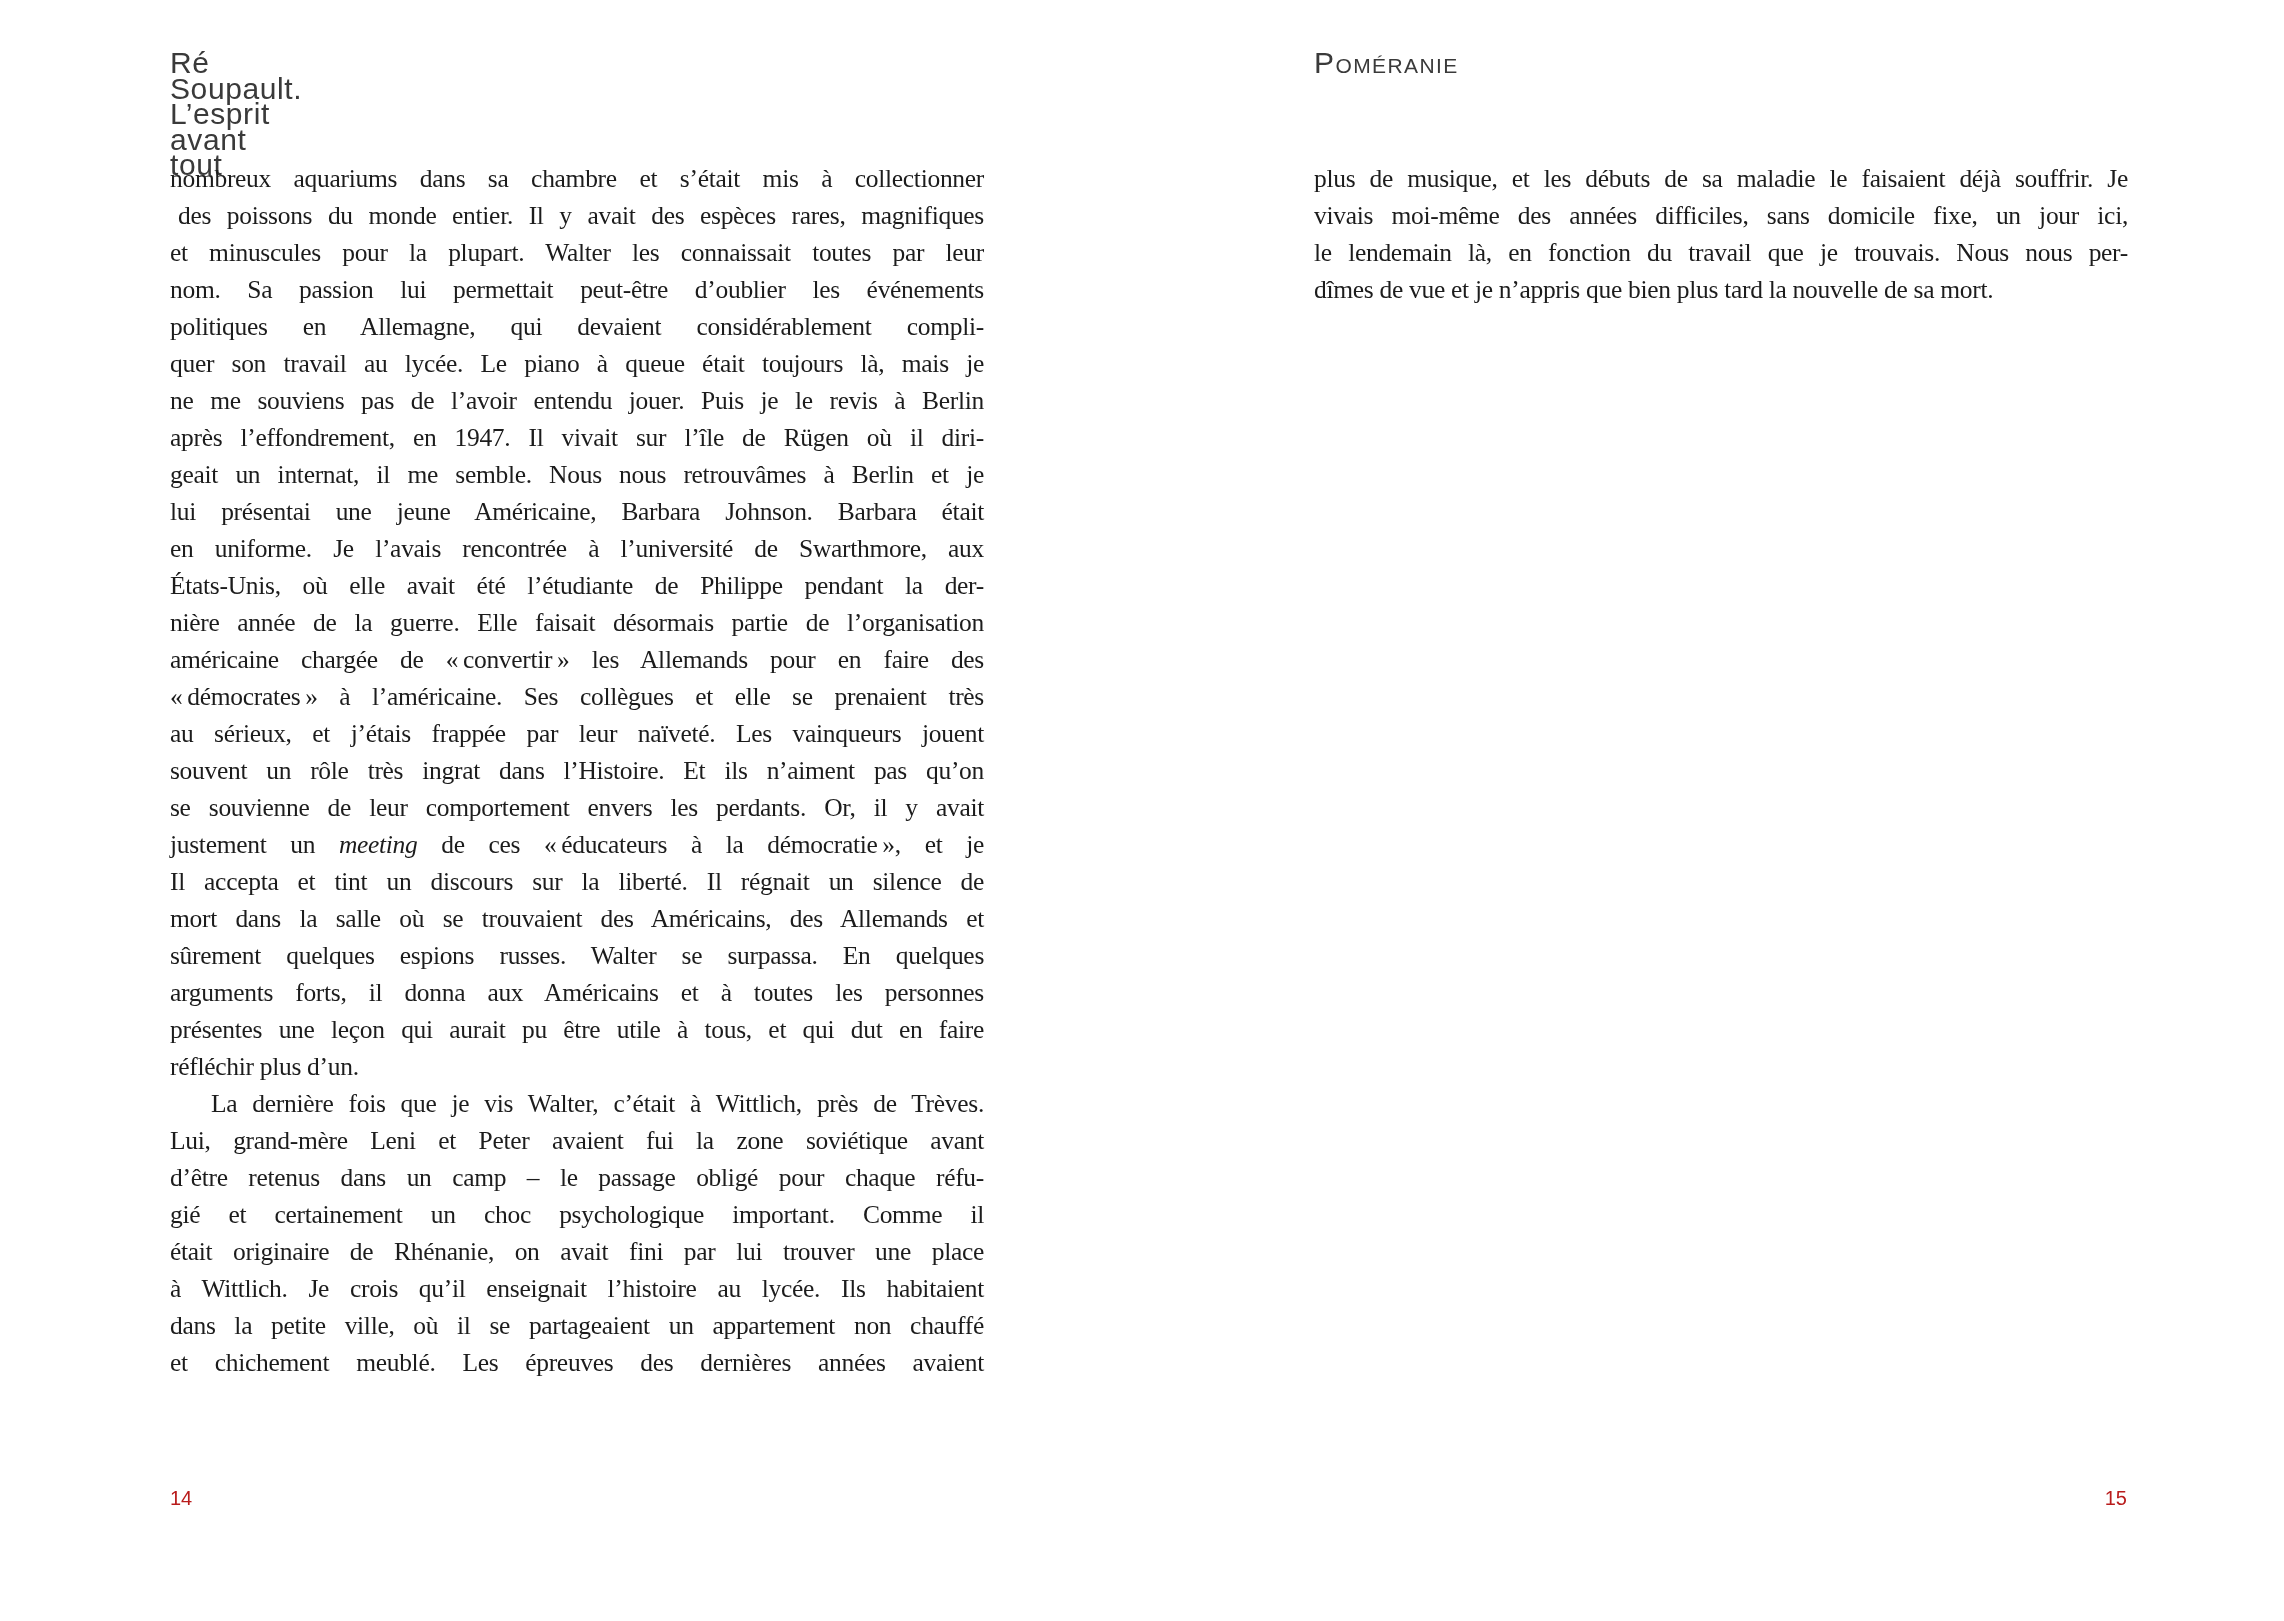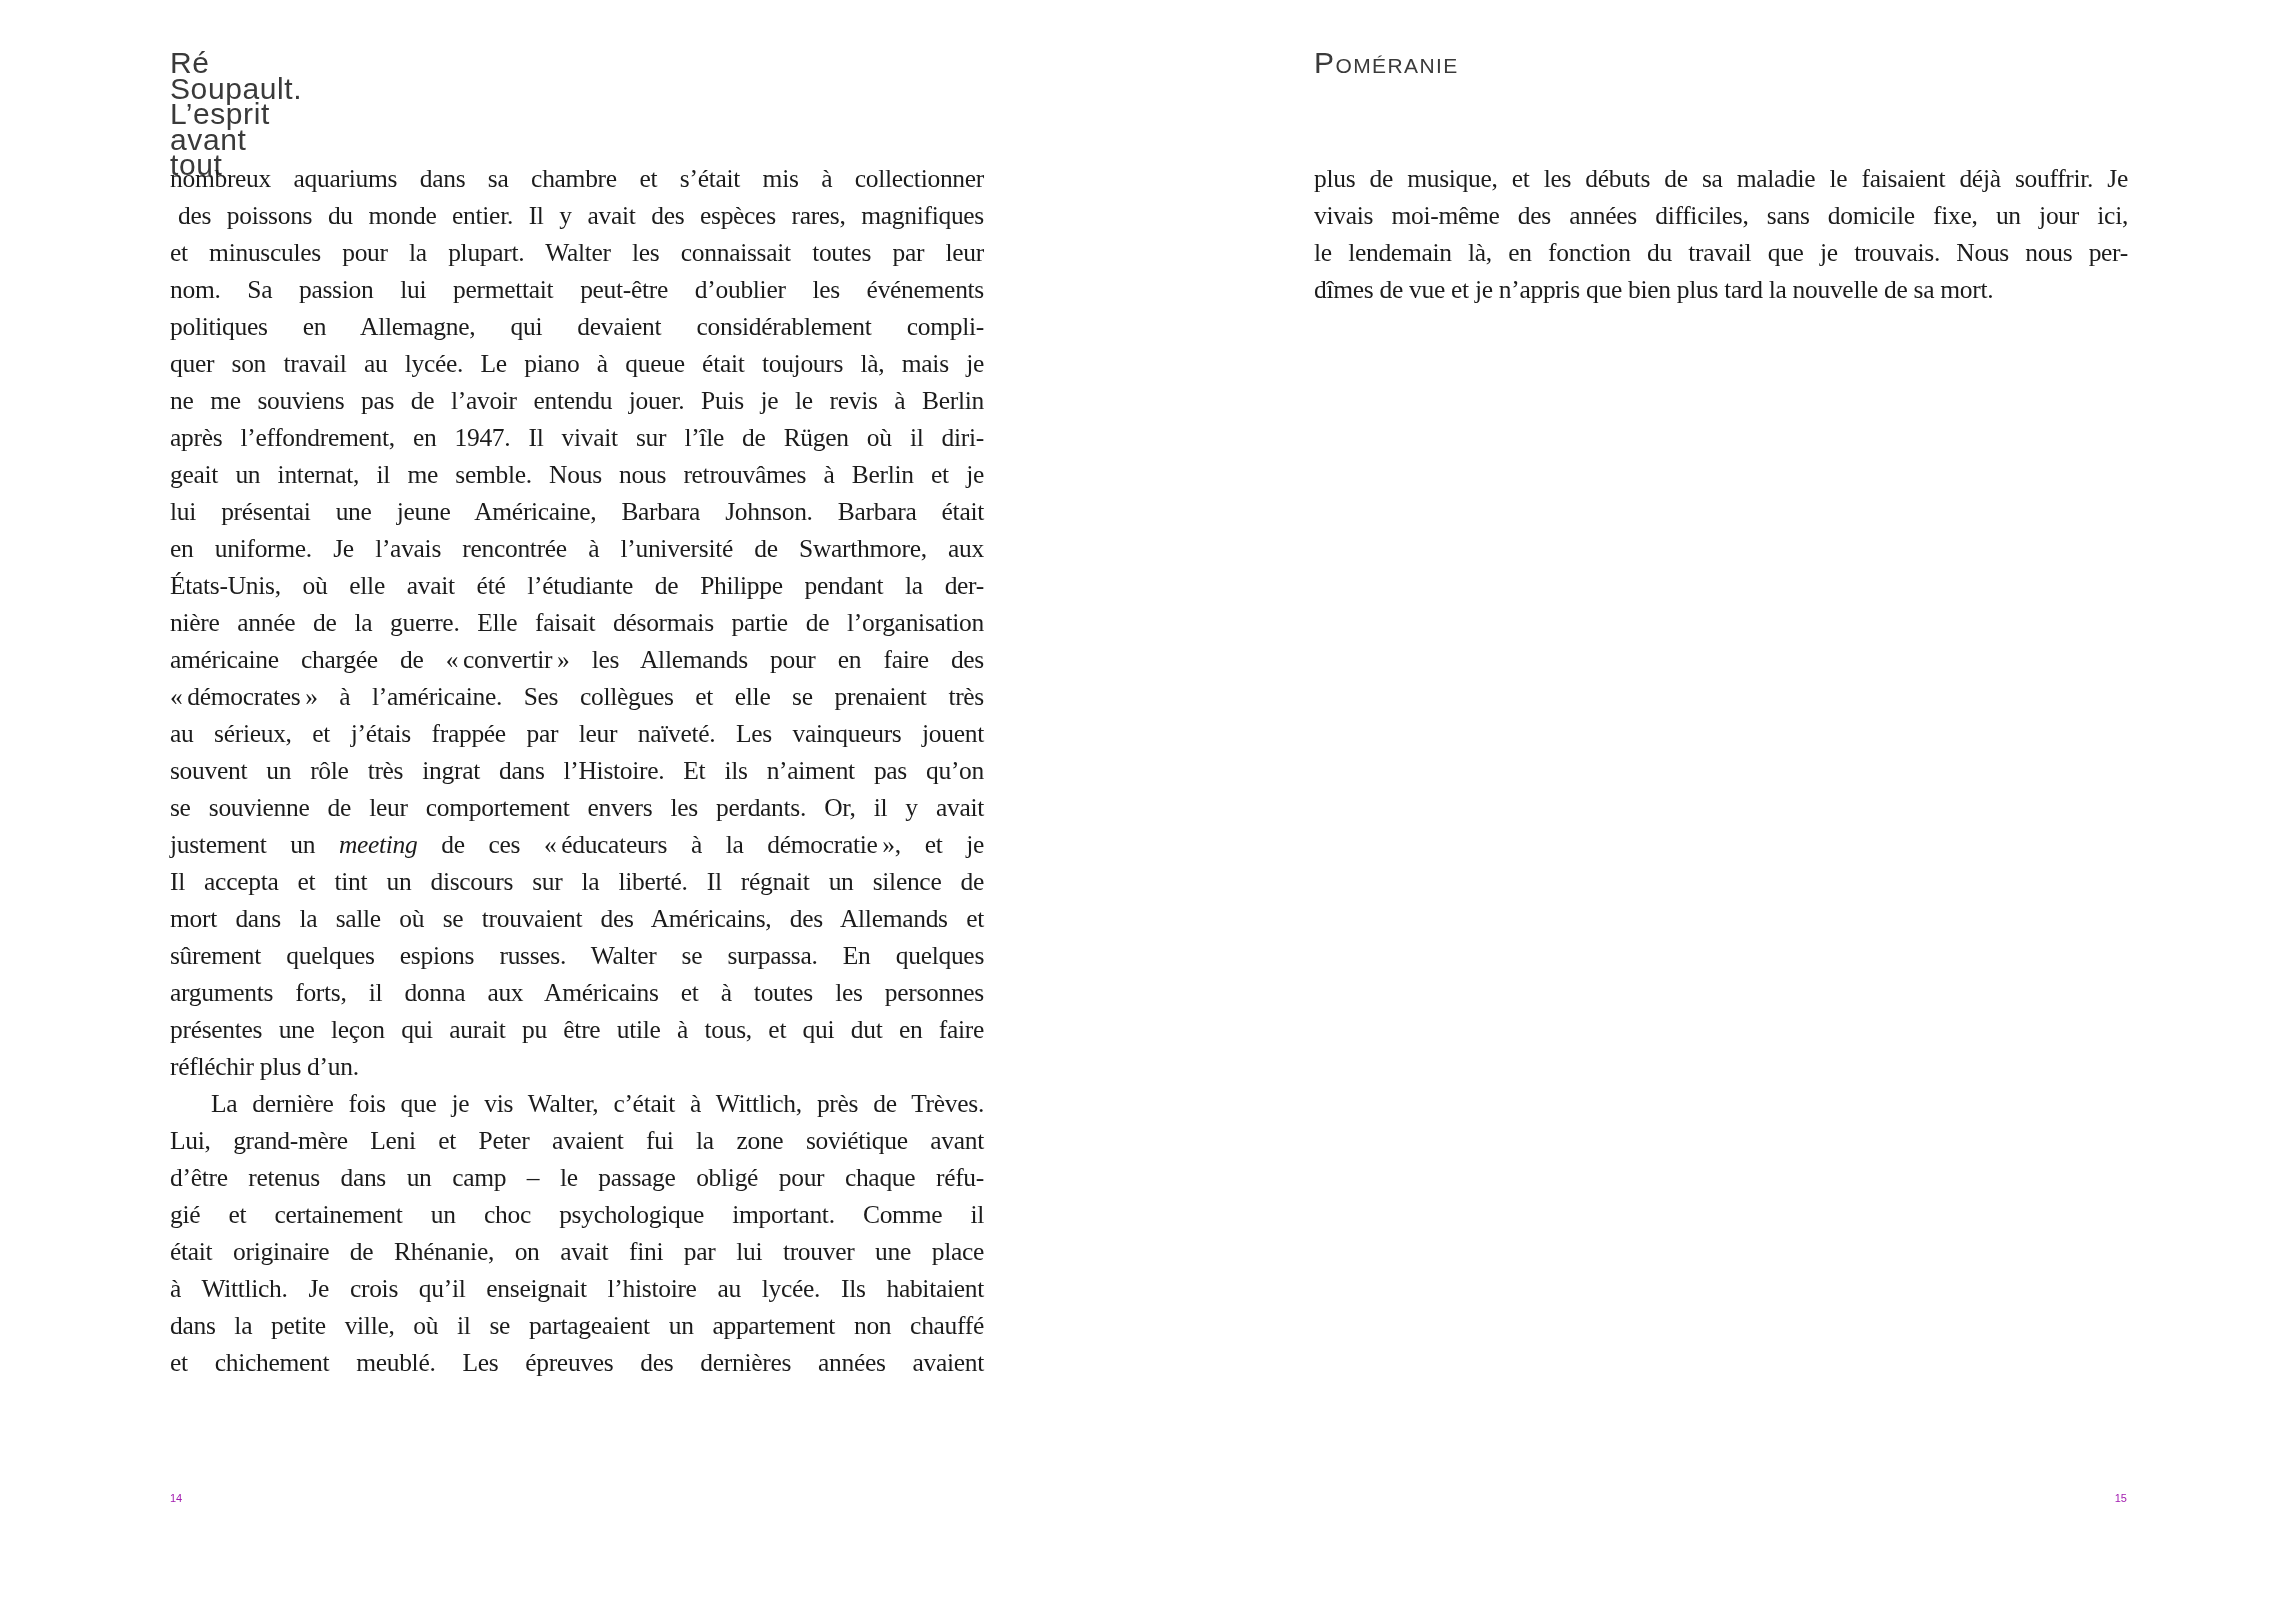--- a/index.html
+++ b/index.html
@@ -43,23 +43,23 @@
   .line.plast {
     text-align: left;
     text-align-last: left;
   }
   .line.pindent { text-indent: 41px; }
   .line .it { font-style: italic; }
   .folio {
     position: absolute;
     top: 1489px;
     font-family: "Liberation Sans", sans-serif;
-    font-size: 11px;
+    font-size: 20px;
     line-height: 19.6px;
-    color: #a21caf;
+    color: #b91c1c;
   }
   .page-left .running-head, .page-left .page-text, .page-left .folio { left: 170px; }
   .page-right .running-head, .page-right .page-text { left: 1314px; }
   .page-right .folio { left: 1314px; width: 813px; text-align: right; }
 </style>
 </head>
 <body>
 
 <div class="spread">
 

